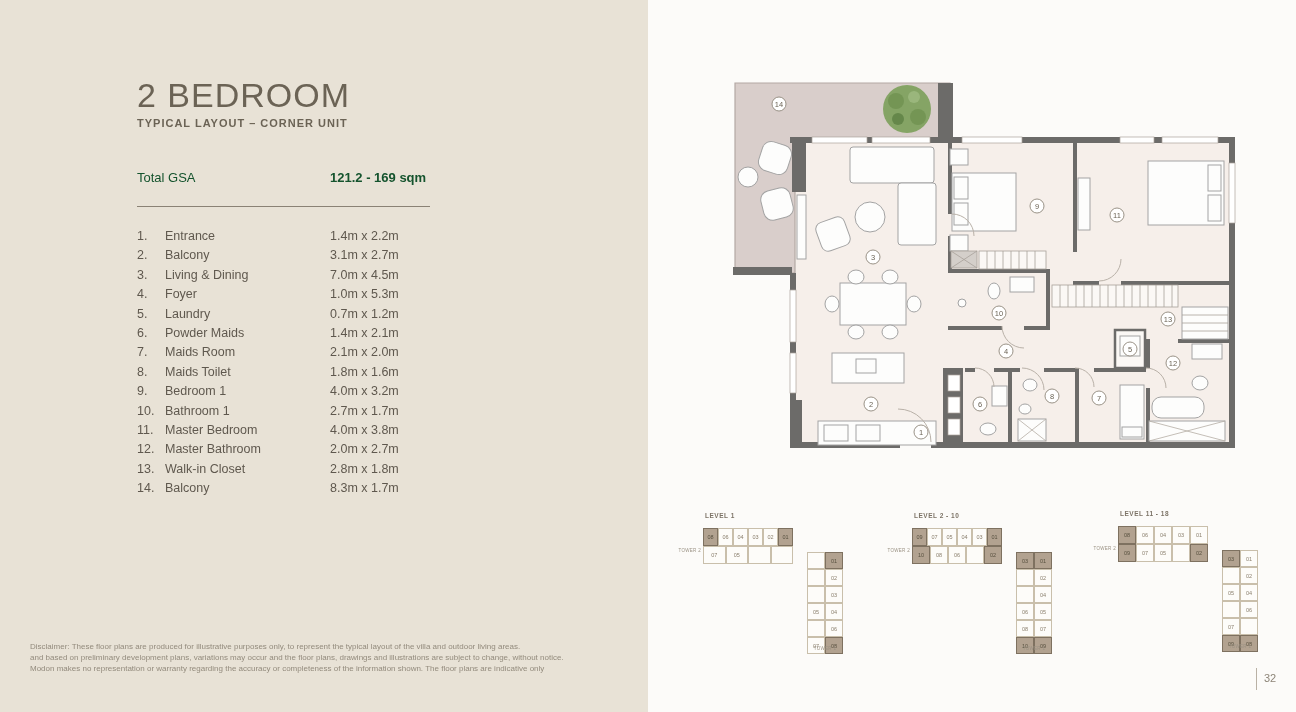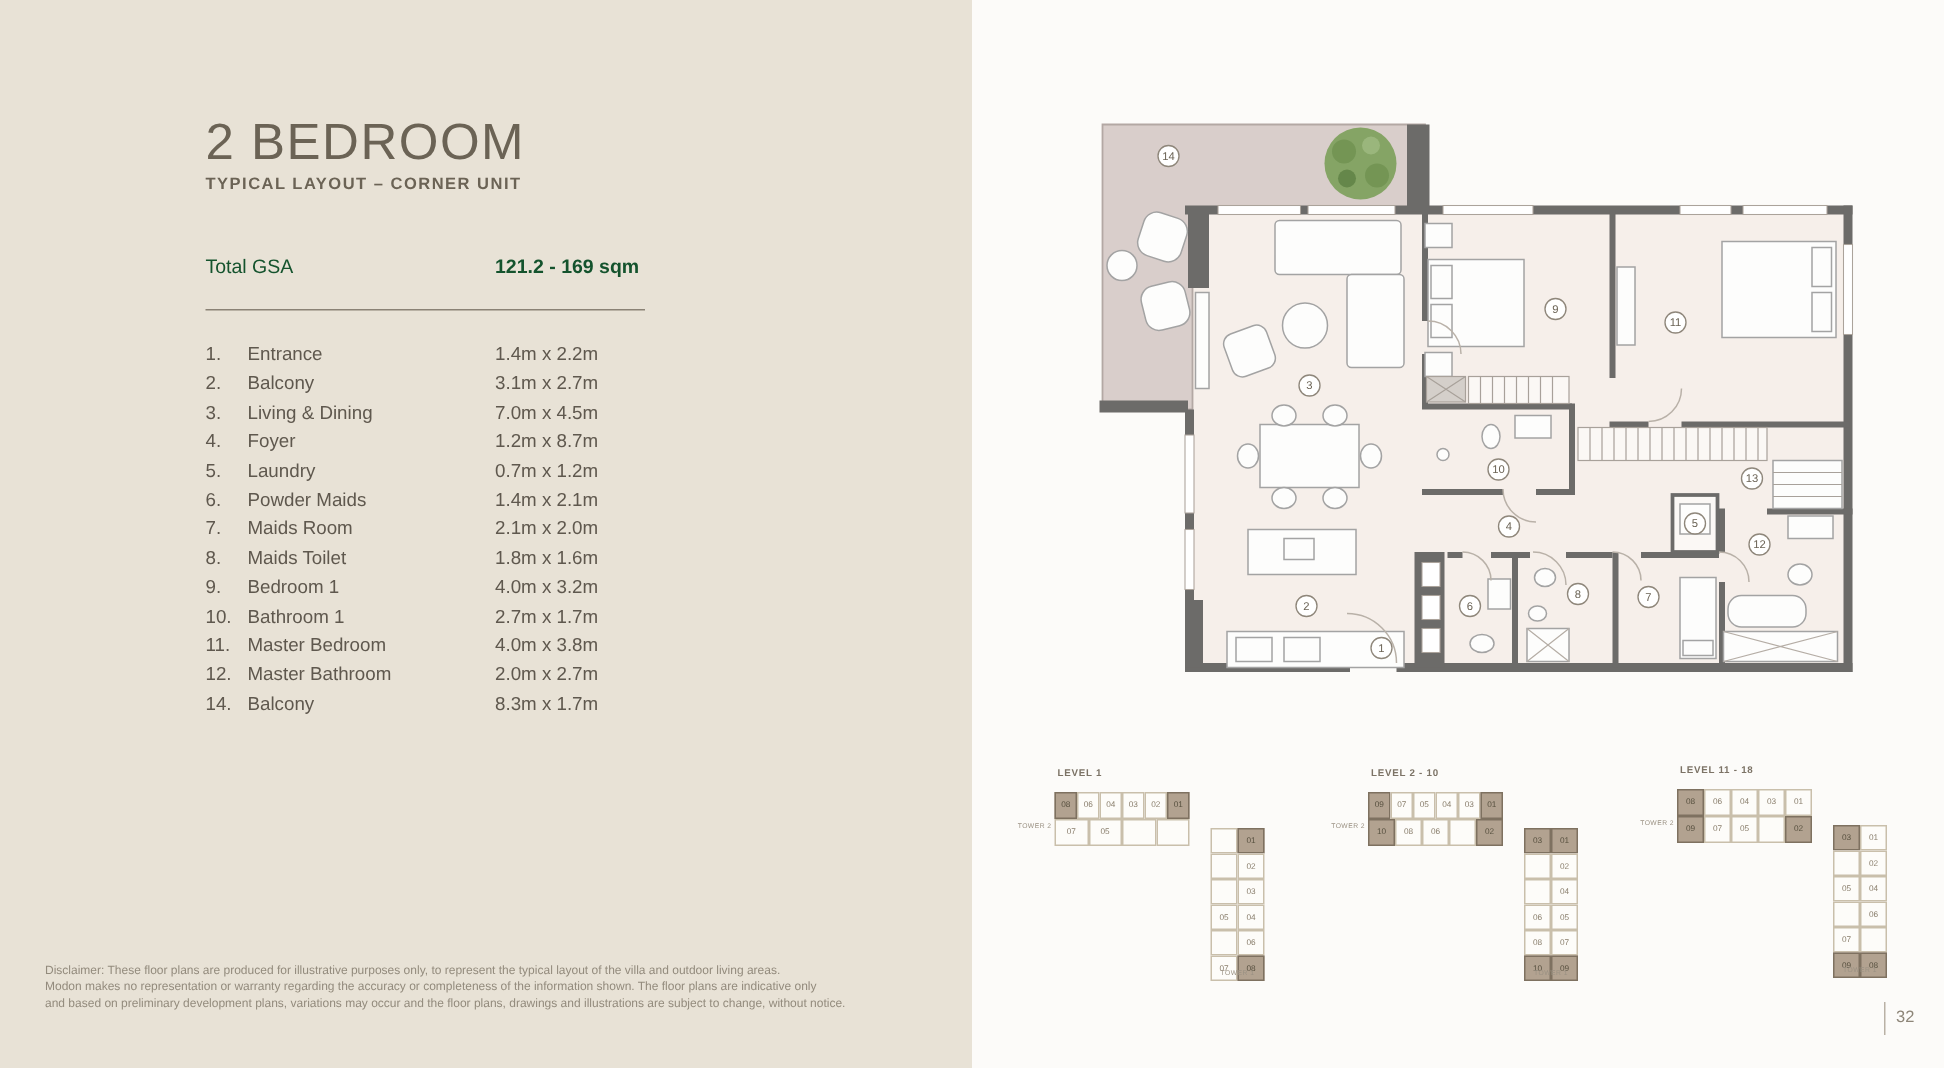--- a/index.html
+++ b/index.html
@@ -70,21 +70,21 @@
           <span class="rr-dims">3.1m x 2.7m</span>
         </div>
         <div class="room-row">
           <span class="rr-num">3.</span>
           <span class="rr-name">Living &amp; Dining</span>
           <span class="rr-dims">7.0m x 4.5m</span>
         </div>
         <div class="room-row">
           <span class="rr-num">4.</span>
           <span class="rr-name">Foyer</span>
-          <span class="rr-dims">1.2m x 8.7m</span>
+          <span class="rr-dims">1.0m x 5.3m</span>
         </div>
         <div class="room-row">
           <span class="rr-num">5.</span>
           <span class="rr-name">Laundry</span>
           <span class="rr-dims">0.7m x 1.2m</span>
         </div>
         <div class="room-row">
           <span class="rr-num">6.</span>
           <span class="rr-name">Powder Maids</span>
           <span class="rr-dims">1.4m x 2.1m</span>
@@ -113,29 +113,34 @@
           <span class="rr-num">11.</span>
           <span class="rr-name">Master Bedroom</span>
           <span class="rr-dims">4.0m x 3.8m</span>
         </div>
         <div class="room-row">
           <span class="rr-num">12.</span>
           <span class="rr-name">Master Bathroom</span>
           <span class="rr-dims">2.0m x 2.7m</span>
         </div>
         <div class="room-row">
+          <span class="rr-num">13.</span>
+          <span class="rr-name">Walk-in Closet</span>
+          <span class="rr-dims">2.8m x 1.8m</span>
+        </div>
+        <div class="room-row">
           <span class="rr-num">14.</span>
           <span class="rr-name">Balcony</span>
           <span class="rr-dims">8.3m x 1.7m</span>
         </div>
       </div>
     <div id="disclaimer">
       <div>Disclaimer: These floor plans are produced for illustrative purposes only, to represent the typical layout of the villa and outdoor living areas.</div>
+      <div>and based on preliminary development plans, variations may occur and the floor plans, drawings and illustrations are subject to change, without notice.</div>
       <div>Modon makes no representation or warranty regarding the accuracy or completeness of the information shown. The floor plans are indicative only</div>
-      <div>and based on preliminary development plans, variations may occur and the floor plans, drawings and illustrations are subject to change, without notice.</div>
     </div>
   </div>
 
   <div id="plan-wrap">
     <svg width="540" height="400" viewBox="0 0 540 400">
 
       <g>
         <rect x="93" y="85" width="440" height="305" fill="#f6efea"></rect>
       </g>
 

